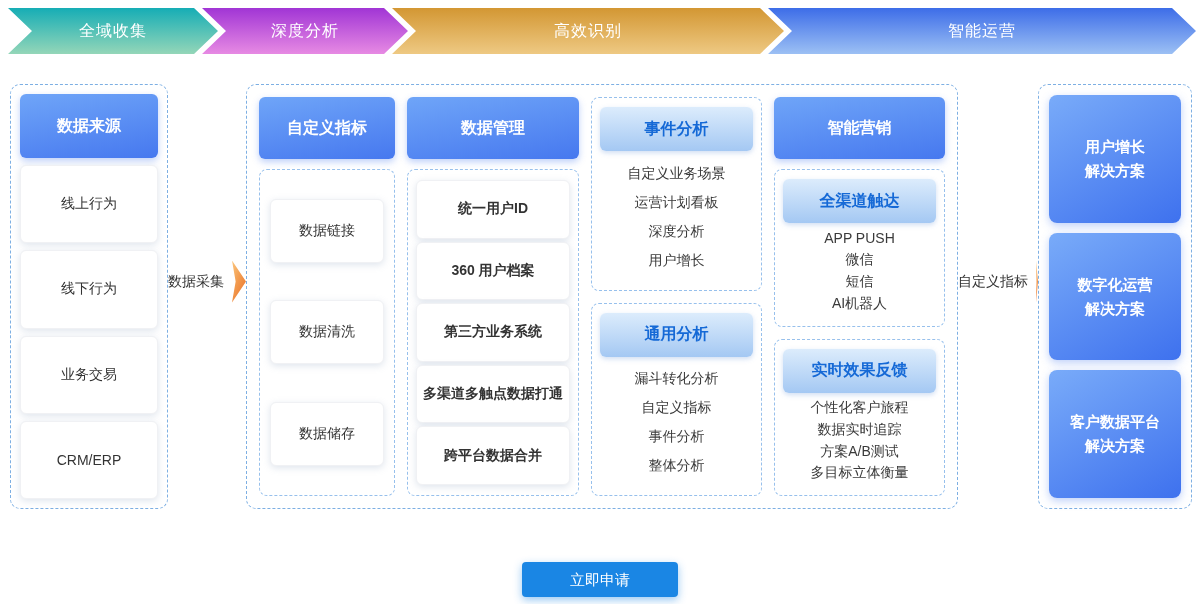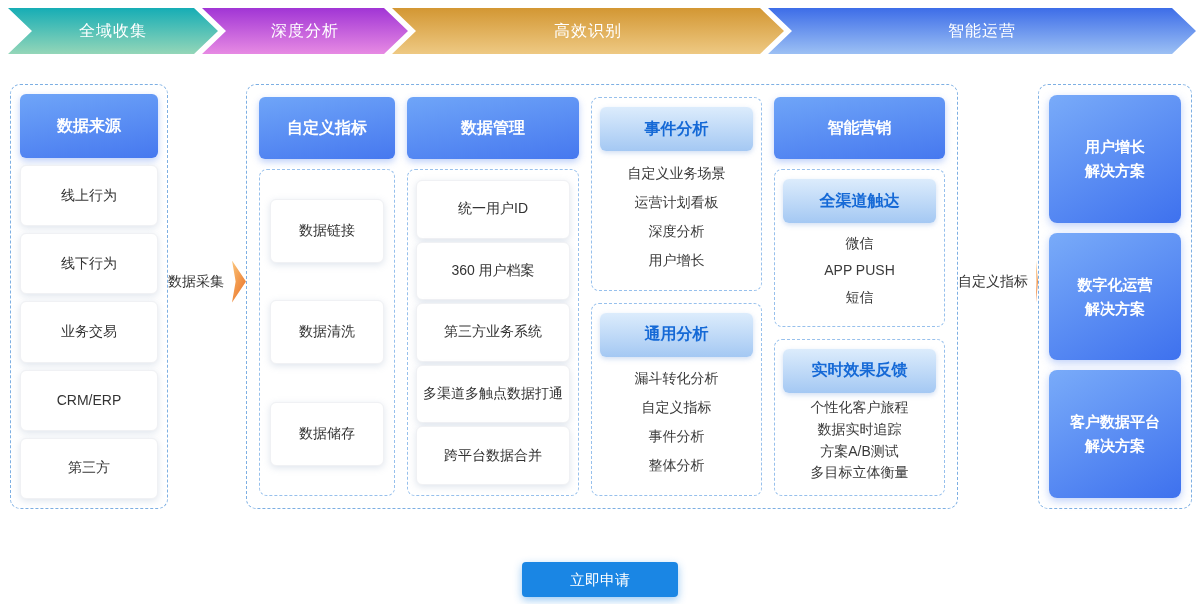--- a/index.html
+++ b/index.html
@@ -42,21 +42,21 @@
 
   .middle-box { flex:1; padding:12px; display:flex; gap:12px; }
   .col { display:flex; flex-direction:column; gap:10px; }
   .col-1 { flex:0 0 136px; } .col-2 { flex:0 0 172px; }
   .col-3 { flex:1; } .col-4 { flex:1; }
   .col .panel-header { height:62px; flex:0 0 62px; }
 
   .col-body { flex:1; display:flex; flex-direction:column; }
   .col-1 .col-body { padding:10px; justify-content:space-around; }
   .col-1 .white-card { height:64px; }
-  .col-2 .col-body { padding:10px 8px; justify-content:space-between; gap:3px; }
+  .col-2 .col-body { padding:10px 8px; justify-content:space-between; gap:3px;font-weight:bold; }
   .col-2 .white-card { flex:1; font-size:14px; }
 
   .group-wrap { flex:1; display:flex; flex-direction:column; gap:12px; }
   .group { flex:1; padding:9px 8px; display:flex; flex-direction:column; }
   .subheader { height:44px; flex:0 0 44px; border-radius:6px; display:flex; align-items:center;
     justify-content:center; font-size:16px; font-weight:700; color:#1569d6;
     background:linear-gradient(180deg,#dcecfc,#a4c8f3);
     box-shadow:0 2px 5px rgba(120,160,220,.35); }
   .group-items { flex:1; display:flex; flex-direction:column; justify-content:space-evenly;
     padding:4px 0 2px; }
@@ -94,21 +94,20 @@
 </div>
 
 <div class="main">
 
   <div class="left-box dashed-box">
     <div class="panel-header">数据来源</div>
     <div class="white-card">线上行为</div>
     <div class="white-card">线下行为</div>
     <div class="white-card">业务交易</div>
     <div class="white-card">CRM/ERP</div>
-    <div class="white-card">第三方</div>
   </div>
 
   <div class="arrow-block">
     <div class="arrow-label">数据采集</div>
     <div class="dart"></div>
   </div>
 
   <div class="middle-box dashed-box">
 
     <div class="col col-1">
@@ -153,23 +152,24 @@
         </div>
       </div>
     </div>
 
     <div class="col col-4">
       <div class="panel-header">智能营销</div>
       <div class="group-wrap">
         <div class="group inner-dashed">
           <div class="subheader">全渠道触达</div>
           <div class="group-items">
+            <div class="group-item">APP PUSH</div>
             <div class="group-item">微信</div>
-            <div class="group-item">APP PUSH</div>
             <div class="group-item">短信</div>
+            <div class="group-item">AI机器人</div>
           </div>
         </div>
         <div class="group inner-dashed">
           <div class="subheader">实时效果反馈</div>
           <div class="group-items">
             <div class="group-item">个性化客户旅程</div>
             <div class="group-item">数据实时追踪</div>
             <div class="group-item">方案A/B测试</div>
             <div class="group-item">多目标立体衡量</div>
           </div>

